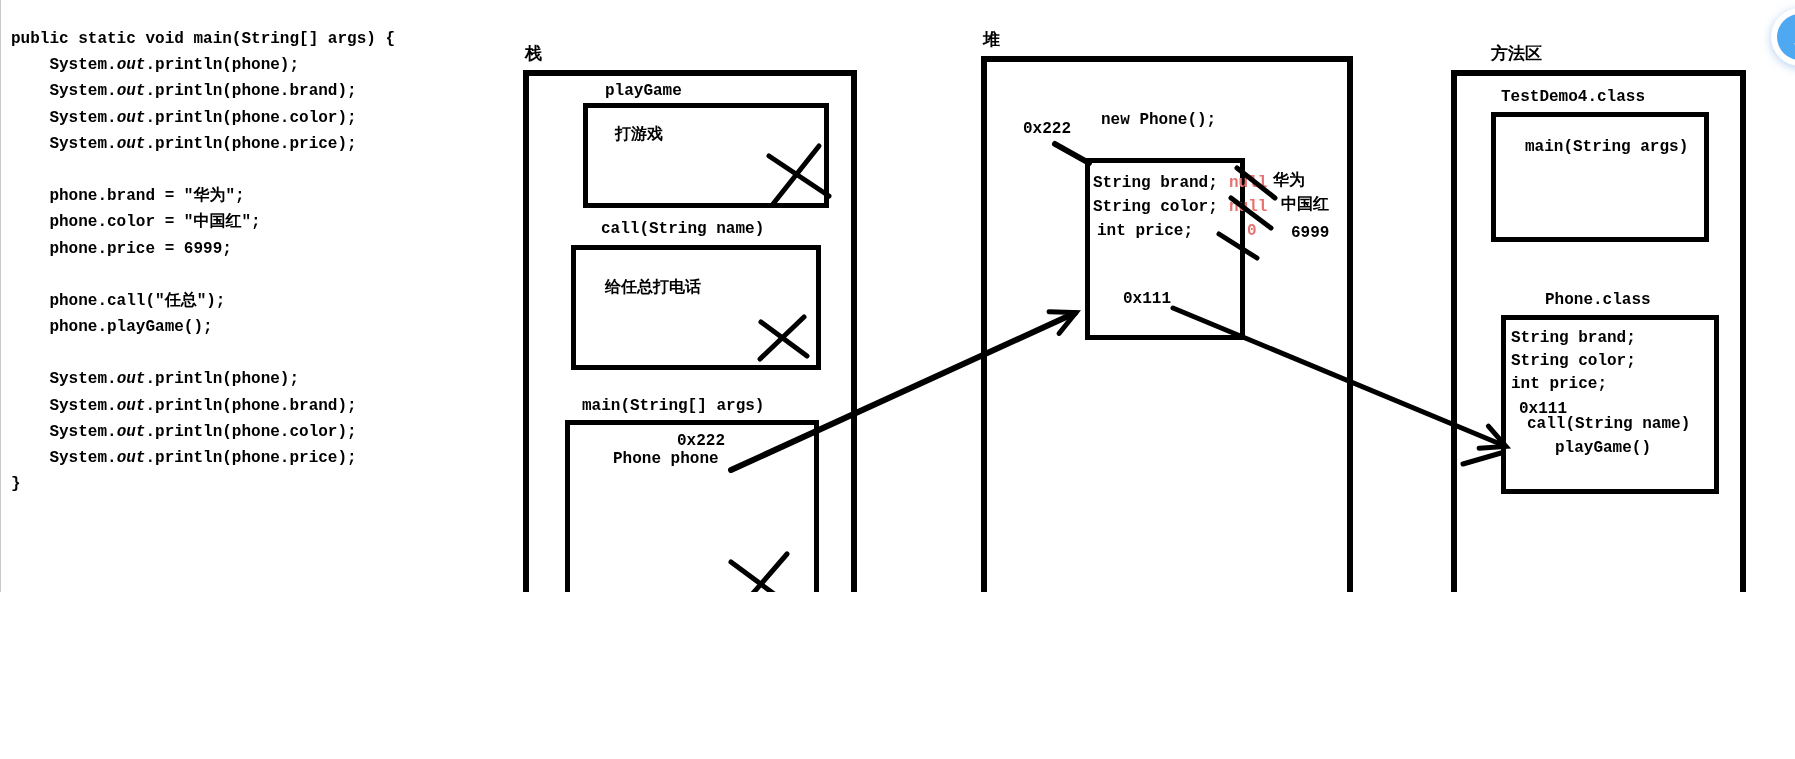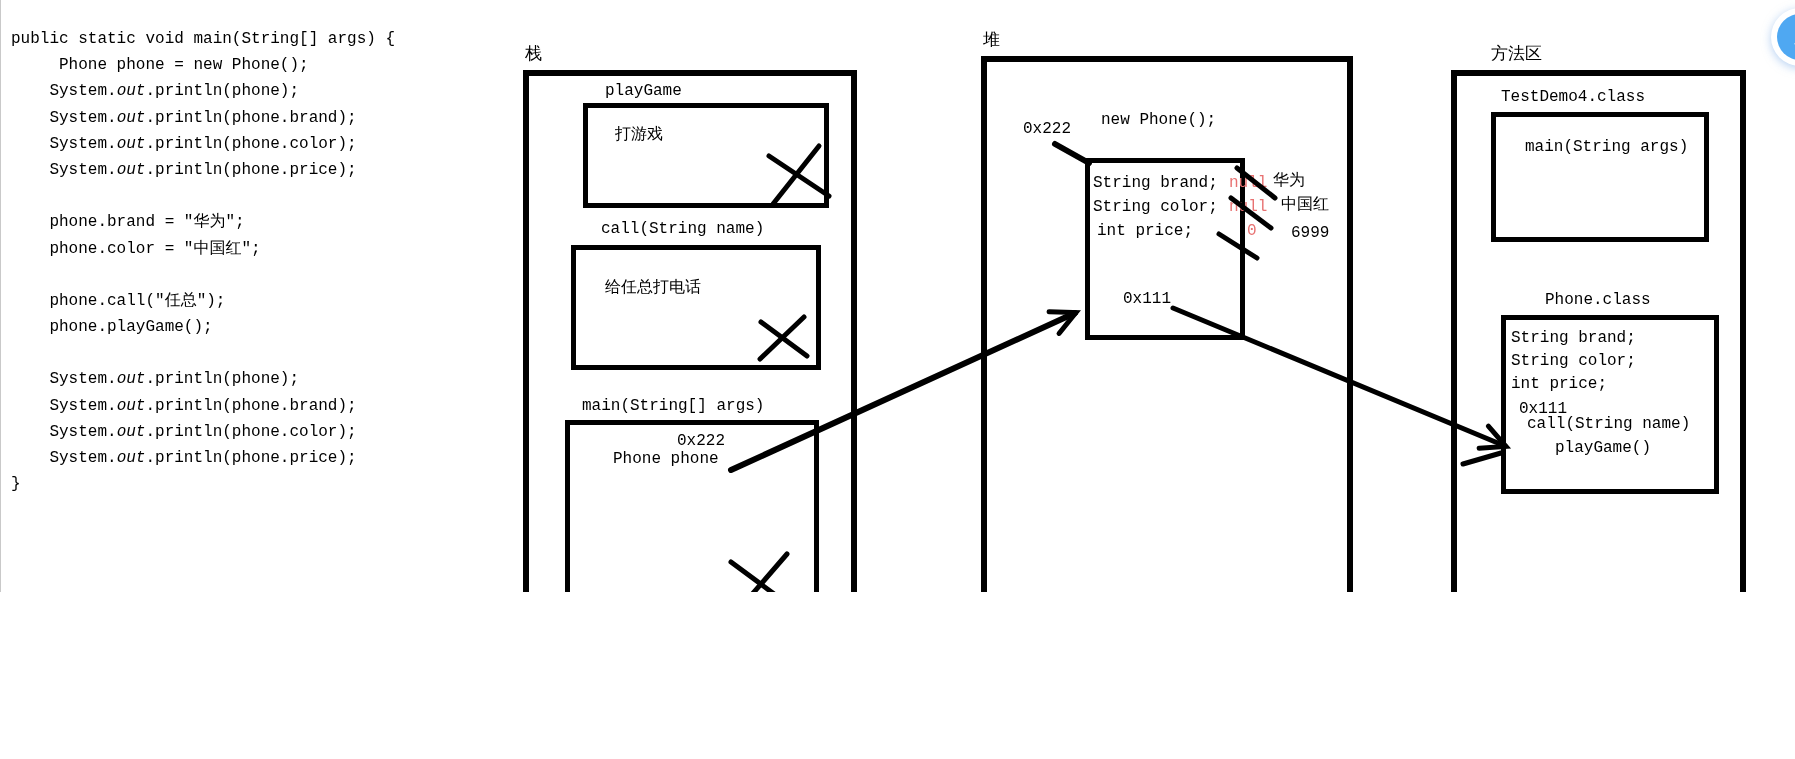--- a/index.html
+++ b/index.html
@@ -1,18 +1,18 @@
 <!DOCTYPE html>
 <html><head>
 <meta charset="utf-8">
 <style>
   html,body{margin:0;padding:0;background:#fff;}
   .screen{position:relative;width:1795px;height:592px;background:#ffffff;overflow:hidden;
           border-left:1px solid #c9c9c9;
-          font-family:"Liberation Mono","DejaVu Sans Mono",monospace;color:#000;}
+          font-family:"Liberation Mono","DejaVu Sans Mono",monospace;color:#000;font-weight:bold;}
   .code{position:absolute;left:10px;top:26px;font-size:16px;}
   .code-line{height:26.2px;white-space:pre;line-height:26.2px;}
   .code-line i{font-family:"Liberation Mono","DejaVu Sans Mono",monospace;}
   .t{position:absolute;white-space:pre;font-size:16px;line-height:1.15;}
   .zone-label{font-size:17px;font-family:"Liberation Sans",sans-serif;}
   .box{position:absolute;border:5px solid #000;box-sizing:border-box;background:transparent;}
   .outer{border-width:6px;}
   svg.overlay{position:absolute;left:0;top:0;pointer-events:none;}
   .widget{position:absolute;left:1770px;top:8px;width:58px;height:58px;border-radius:50%;
           background:#fff;box-shadow:0 2px 10px rgba(120,170,230,.55);
@@ -21,28 +21,28 @@
   .widget-glyph{width:0;height:0;border-left:7px solid transparent;border-right:7px solid transparent;
                 border-bottom:11px solid #fff;transform:rotate(-12deg);}
 </style>
 </head>
 <body>
 
 <div class="screen">
 
   <div class="code">
       <div class="code-line">public static void main(String[] args) {</div>
-      <div class="code-line">     Phone phone = new Phone();</div>
       <div class="code-line">    System.<i>out</i>.println(phone);</div>
       <div class="code-line">    System.<i>out</i>.println(phone.brand);</div>
       <div class="code-line">    System.<i>out</i>.println(phone.color);</div>
       <div class="code-line">    System.<i>out</i>.println(phone.price);</div>
       <div class="code-line"></div>
       <div class="code-line">    phone.brand = "华为";</div>
       <div class="code-line">    phone.color = "中国红";</div>
+      <div class="code-line">    phone.price = 6999;</div>
       <div class="code-line"></div>
       <div class="code-line">    phone.call("任总");</div>
       <div class="code-line">    phone.playGame();</div>
       <div class="code-line"></div>
       <div class="code-line">    System.<i>out</i>.println(phone);</div>
       <div class="code-line">    System.<i>out</i>.println(phone.brand);</div>
       <div class="code-line">    System.<i>out</i>.println(phone.color);</div>
       <div class="code-line">    System.<i>out</i>.println(phone.price);</div>
       <div class="code-line">}</div>
     </div>

